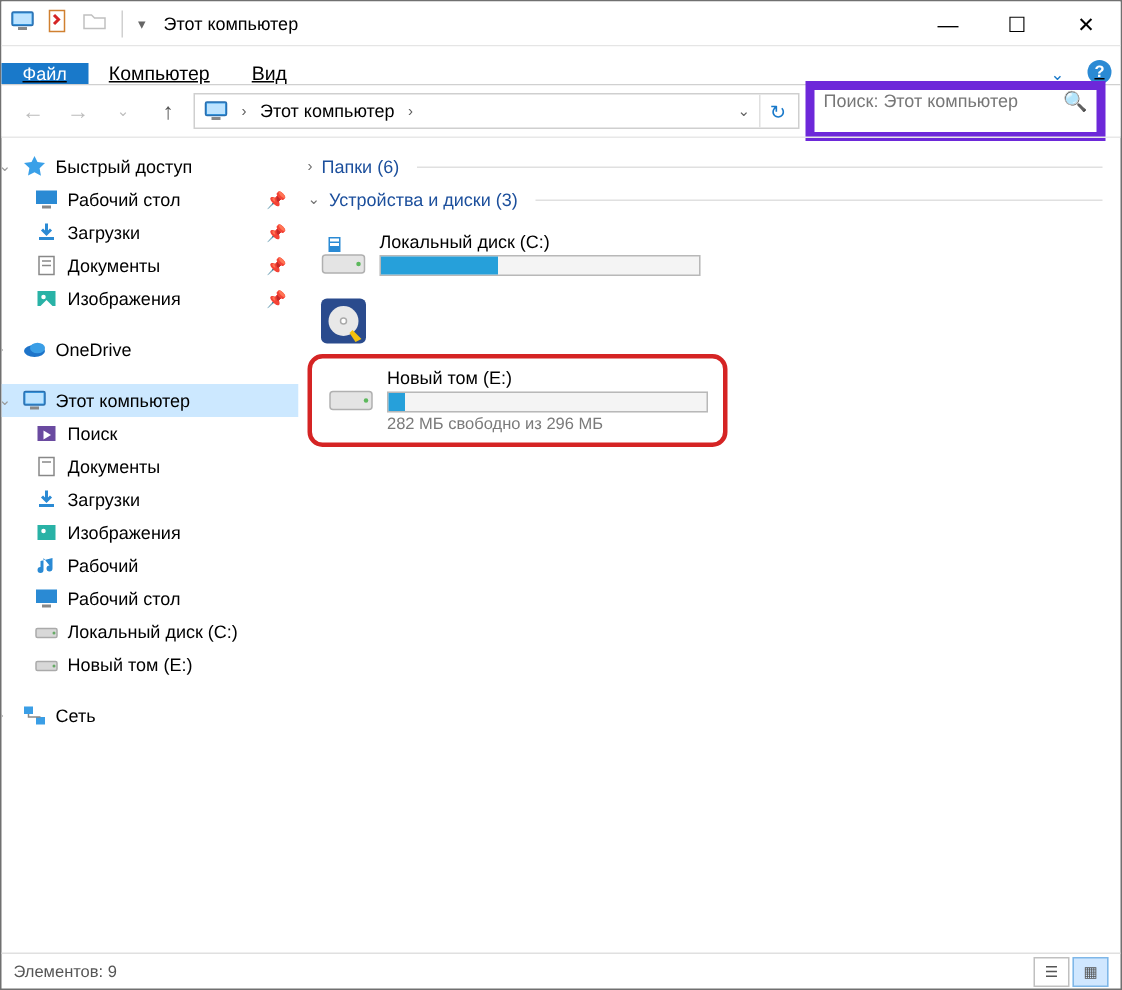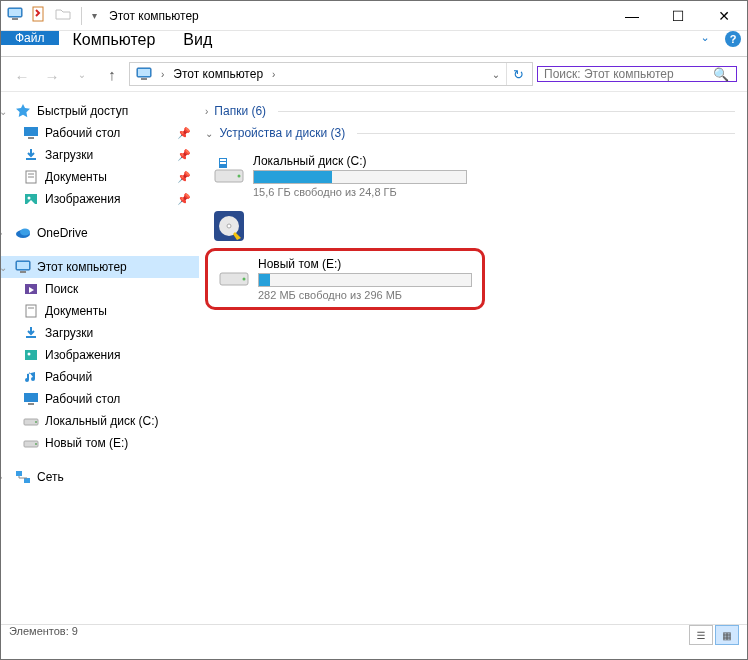--- a/index.html
+++ b/index.html
@@ -7,38 +7,38 @@
   .window { width: 748px; height: 660px; border: 1px solid #707070; display: flex; flex-direction: column; margin: 0; background: #fff; }
   
   .titlebar { height: 30px; display: flex; align-items: center; background: #fff; border-bottom: 1px solid #e5e5e5; }
   .titlebar .qat { display: flex; align-items: center; gap: 8px; padding: 0 6px; }
   .titlebar .qat .sep { width: 1px; height: 18px; background: #d0d0d0; margin: 0 2px; }
   .titlebar .title { margin-left: 6px; font-size: 12px; }
   .titlebar .spacer { flex: 1; }
   .titlebar .wbtn { width: 46px; height: 30px; display: flex; align-items: center; justify-content: center; font-size: 14px; }
   .titlebar .wbtn.close { }
   
-  .ribbon { height: 26px; display: flex; align-items: flex-start; border-bottom: 1px solid #d0d0d0; background: #fff; }
+  .ribbon { height: 26px; display: flex; align-items: flex-end; border-bottom: 1px solid #d0d0d0; background: #fff; text-decoration: underline; }
   .ribbon .file { background: #1979ca; color: #fff; padding: 0 14px; display: flex; align-items: center; font-size: 12px; }
-  .ribbon .tab { padding: 0 14px; display: flex; align-items: center; font-size: 16px; color: #000; }
+  .ribbon .tab { padding: 0 14px; display: flex; align-items: center; font-size: 13px; color: #000; }
   .ribbon .spacer { flex: 1; }
   .ribbon .chev { width: 28px; display: flex; align-items: center; justify-content: center; color: #1979ca; font-size: 11px; }
   .ribbon .help { width: 28px; display: flex; align-items: center; justify-content: center; }
   .help-circle { width: 16px; height: 16px; border-radius: 50%; background: #2b8ad4; color: #fff; font-size: 11px; font-weight: bold; display: flex; align-items: center; justify-content: center; }
   
   .addrrow { height: 34px; display: flex; align-items: center; gap: 4px; padding: 4px 10px 4px 8px; background: #fff; }
   .navbtn { width: 26px; height: 26px; display: flex; align-items: center; justify-content: center; color: #555; font-size: 15px; }
   .navbtn.disabled { color: #bdbdbd; }
   .addrbox { flex: 1; height: 24px; border: 1px solid #cfcfcf; display: flex; align-items: center; padding: 0 2px; }
   .addrbox .crumb { display: flex; align-items: center; gap: 5px; padding: 0 4px; }
   .addrbox .chev { color: #606060; font-size: 10px; padding: 0 4px; }
   .addrbox .spacer { flex: 1; }
   .addrbox .dd { color: #606060; font-size: 10px; padding: 0 6px; }
   .addrbox .refresh { color: #1979ca; padding: 0 6px; border-left: 1px solid #e0e0e0; height: 100%; display: flex; align-items: center; font-size: 13px; }
-  .searchbox { width: 200px; height: 16px; border: 1px solid #6d28d9; display: flex; padding: 0 6px; color: #777; }
+  .searchbox { width: 200px; height: 40px; border: 6px solid #6d28d9; display: flex; padding: 0 6px; color: #777; }
   .searchbox .ph { flex: 1; white-space: nowrap; overflow: hidden; text-overflow: ellipsis; }
   .searchbox .mag { color: #1979ca; font-size: 13px; }
   
   .body { flex: 1; display: flex; border-top: 1px solid #e8e8e8; overflow: hidden; }
   .sidebar { width: 198px; overflow-y: auto; padding: 8px 0; }
   .side-item { display: flex; align-items: center; gap: 6px; height: 22px; padding: 0 8px 0 22px; white-space: nowrap; overflow: hidden; text-overflow: ellipsis; }
   .side-item .caret { width: 10px; color: #999; margin-left: -16px; font-size: 10px; }
   .side-item.top { padding-left: 14px; }
   .side-item.selected { background: #cce8ff; }
   .side-item .pin { margin-left: auto; color: #7a7a7a; font-size: 11px; }
@@ -51,21 +51,21 @@
   .group-head .line { flex: 1; height: 1px; background: #e0e0e0; margin-left: 6px; }
   .drive { display: flex; gap: 8px; padding: 6px 8px; width: 270px; }
   .drive.highlight { border: 3px solid #d52424; border-radius: 10px; padding: 6px 10px; width: 280px; }
   .drive .icon { width: 32px; height: 32px; flex-shrink: 0; }
   .drive .info { flex: 1; }
   .drive .name { font-size: 12px; color: #000; margin-bottom: 2px; }
   .drive .bar { width: 100%; height: 14px; border: 1px solid #b8b8b8; background: #f4f4f4; margin-bottom: 2px; position: relative; }
   .drive .bar .fill { position: absolute; top: 0; left: 0; bottom: 0; background: #26a0da; }
   .drive .sub { font-size: 11px; color: #7a7a7a; }
   
-  .status { height: 35px; border-top: 1px solid #e0e0e0; display: flex; padding: 0 8px; font-size: 11px; color: #555; }
+  .status { height: 24px; border-top: 1px solid #e0e0e0; display: flex; align-items: center; padding: 0 8px; font-size: 11px; color: #555; }
   .status .spacer { flex: 1; }
   .status .viewbtn { width: 24px; height: 20px; border: 1px solid #c0c0c0; margin-left: 2px; display: flex; align-items: center; justify-content: center; font-size: 10px; color: #555; background: #fff; }
   .status .viewbtn.active { background: #d0e7ff; border-color: #7fb7e8; }
   
   .ic { width: 16px; height: 16px; display: inline-block; flex-shrink: 0; }
 </style>
 </head>
 <body>
 
 <div class="window">
@@ -293,21 +293,20 @@
               <rect x="6" y="4" width="8" height="10" fill="#2a8ad4"></rect>
               <rect x="7" y="5" width="6" height="2" fill="#fff"></rect>
               <rect x="7" y="8" width="6" height="2" fill="#fff"></rect>
             </svg>
         </div>
         <div class="info">
           <div class="name">Локальный диск (C:)</div>
           <div class="bar">
               <div class="fill" style="width:37%"></div>
             </div>
-          <div class="sub">15,6 ГБ свободно из 24,8 ГБ</div>
         </div>
       </div>
 
       <div class="drive">
         <div class="icon">
           <svg width="32" height="32" viewBox="0 0 32 32">
               <rect x="1" y="1" width="30" height="30" rx="4" fill="#2a4b8d"></rect>
               <circle cx="16" cy="16" r="10" fill="#e8e8e8"></circle>
               <circle cx="16" cy="16" r="2" fill="#fff" stroke="#aaa"></circle>
               <path d="M22 22l6 6-4 2-4-6z" fill="#f4c20d"></path>

